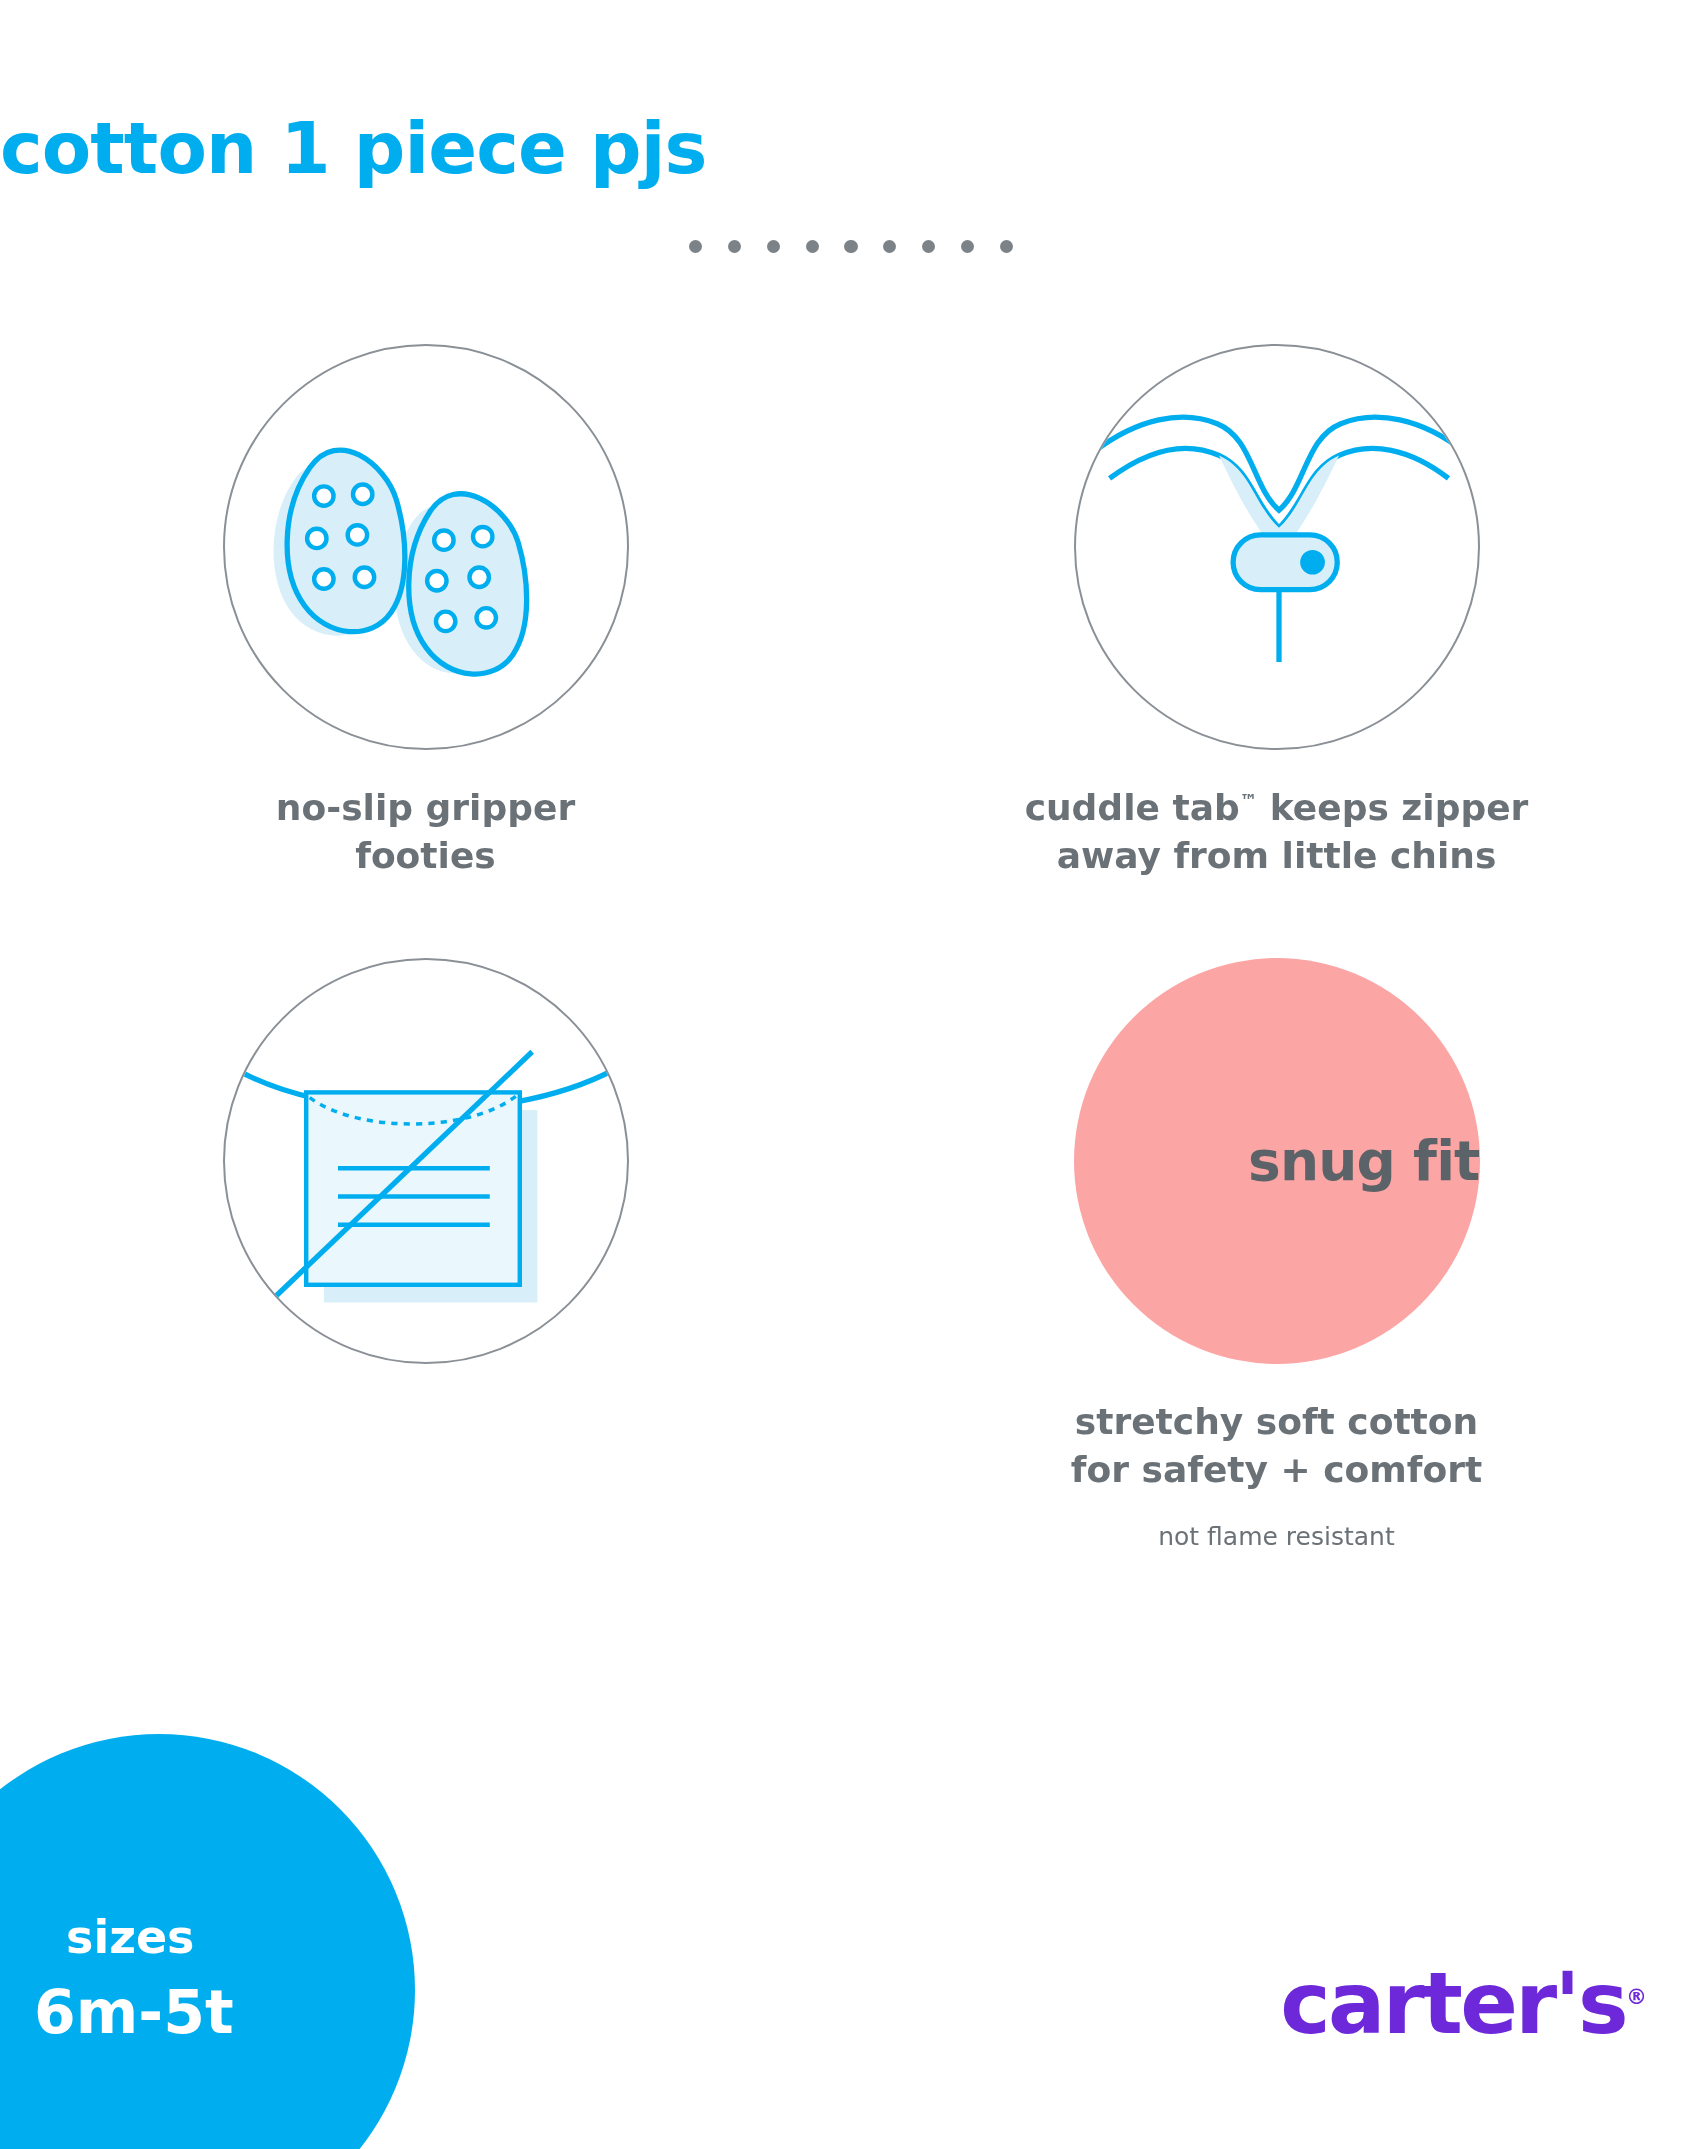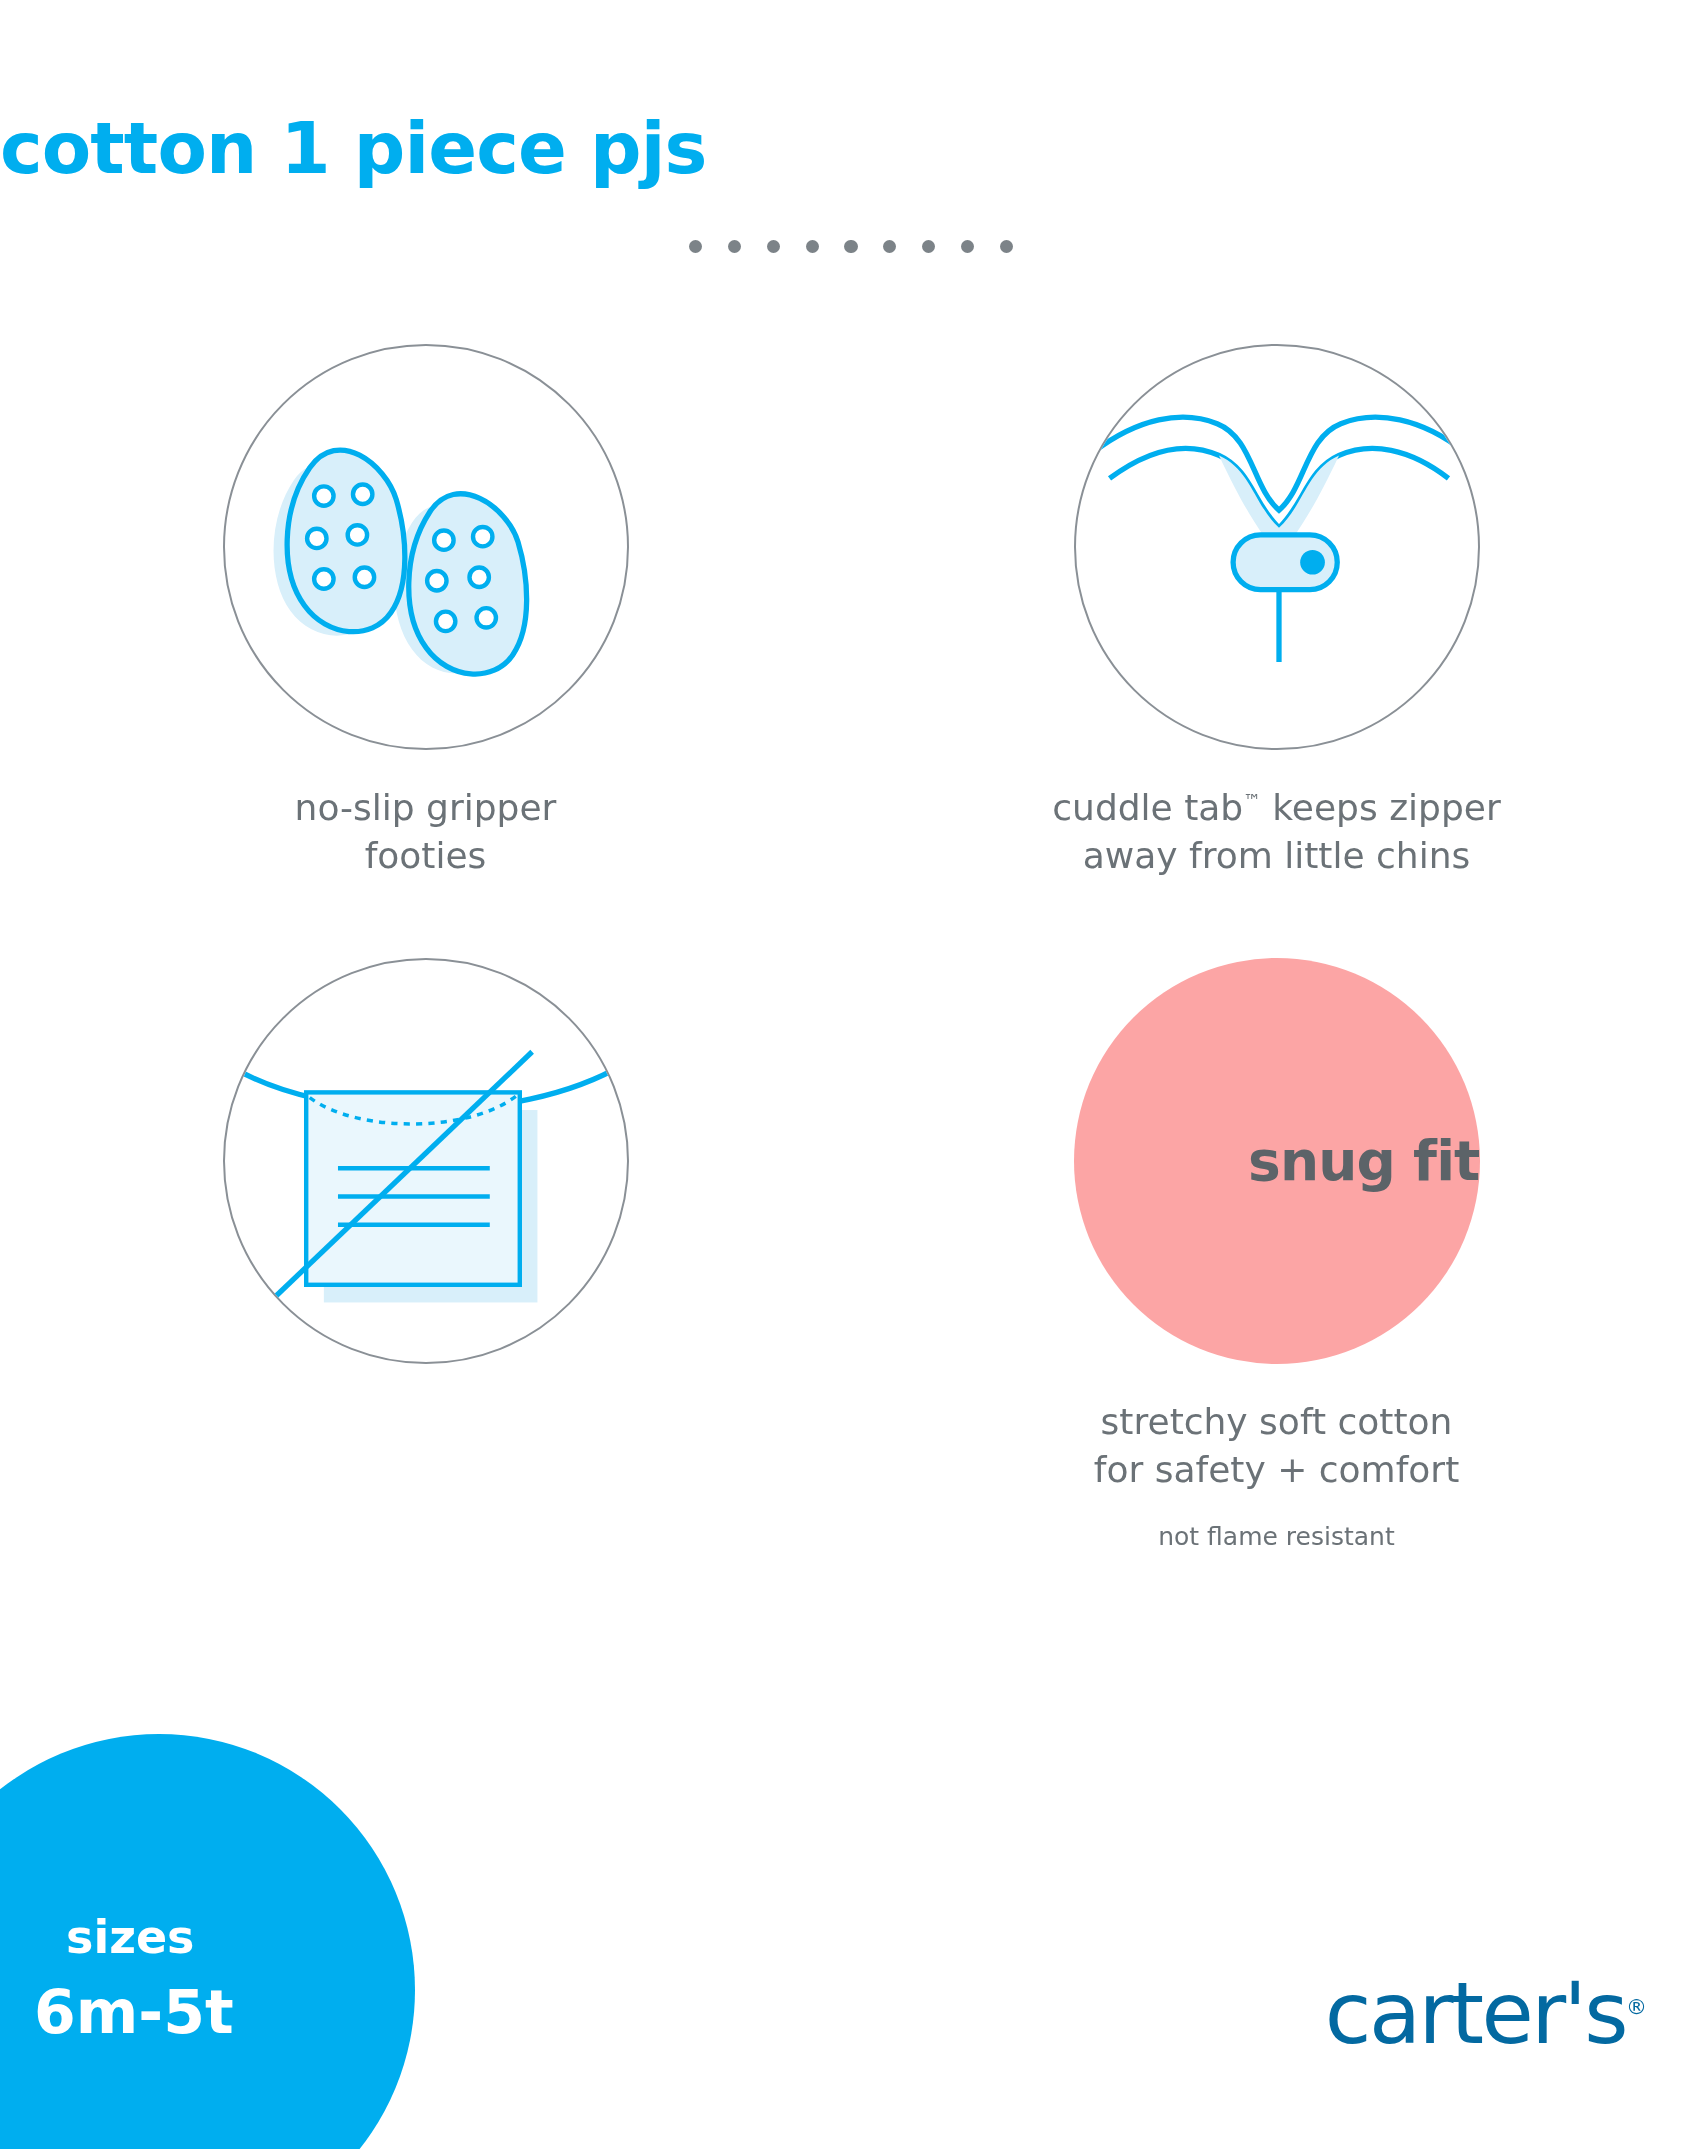--- a/index.html
+++ b/index.html
@@ -86,20 +86,21 @@
     letter-spacing: -0.9px;
   }
   .caption {
     margin-top: 34px;
     text-align: center;
     font-family: "DejaVu Sans", sans-serif;
     font-size: 36px;
     line-height: 1.32;
     color: #6B7277;
     max-width: 547px;
+    font-weight: bold;
   }
   .caption .sup {
     font-size: 17.6px;
     vertical-align: super;
   }
   .subcaption {
     margin-top: 29px;
     text-align: center;
     font-family: "DejaVu Sans", sans-serif;
     font-size: 25px;
@@ -124,25 +125,25 @@
     font-family: "DejaVu Sans", sans-serif;
     font-weight: bold;
     line-height: 1.06;
   }
   .badge-text .line1 { font-size: 46px; display: block; margin-left: 32px; }
   .badge-text .line2 { font-size: 60px; display: block; margin-top: 20px; }
 
   .brand {
     position: absolute;
     right: 55px;
-    bottom: 86px;
-    font-family: "DejaVu Sans", sans-serif;
-    font-weight: normal;
+    bottom: 96px;
+    font-family: "DejaVu Sans", sans-serif;
+    font-weight: bold;
     font-size: 85px;
-    color: #0369a1;
+    color: #6d28d9;
     letter-spacing: -2.6px;
   }
   .brand .reg {
     font-size: 21px;
     vertical-align: super;
     letter-spacing: 0;
   }
 </style>
 </head>
 <body>

